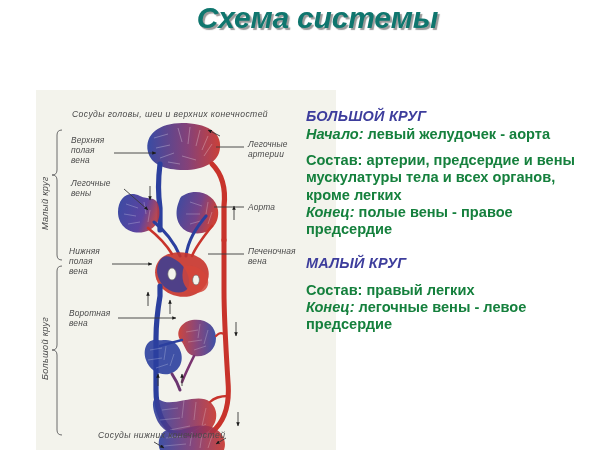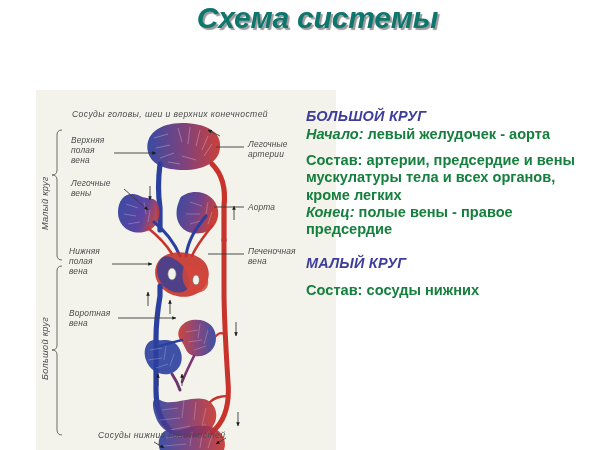--- a/index.html
+++ b/index.html
@@ -328,19 +328,20 @@
     </div>
 
     <div class="gap-section"></div>
 
     <div>
       <div class="circle-heading">МАЛЫЙ КРУГ</div>
 
 
       <div class="gap-small"></div>
 
-      <p class="para"><span>Состав:</span><span> сосуды нижних</span></p>
-
+      <p class="para"><span>Состав:</span><span> правый легких</span></p>
+
+      <p class="para"><span class="lead-italic">Конец:</span><span> легочные вены - левое предсердие</span></p>
     </div>
 
   </div>
 
 </div>
 
 </body></html>

